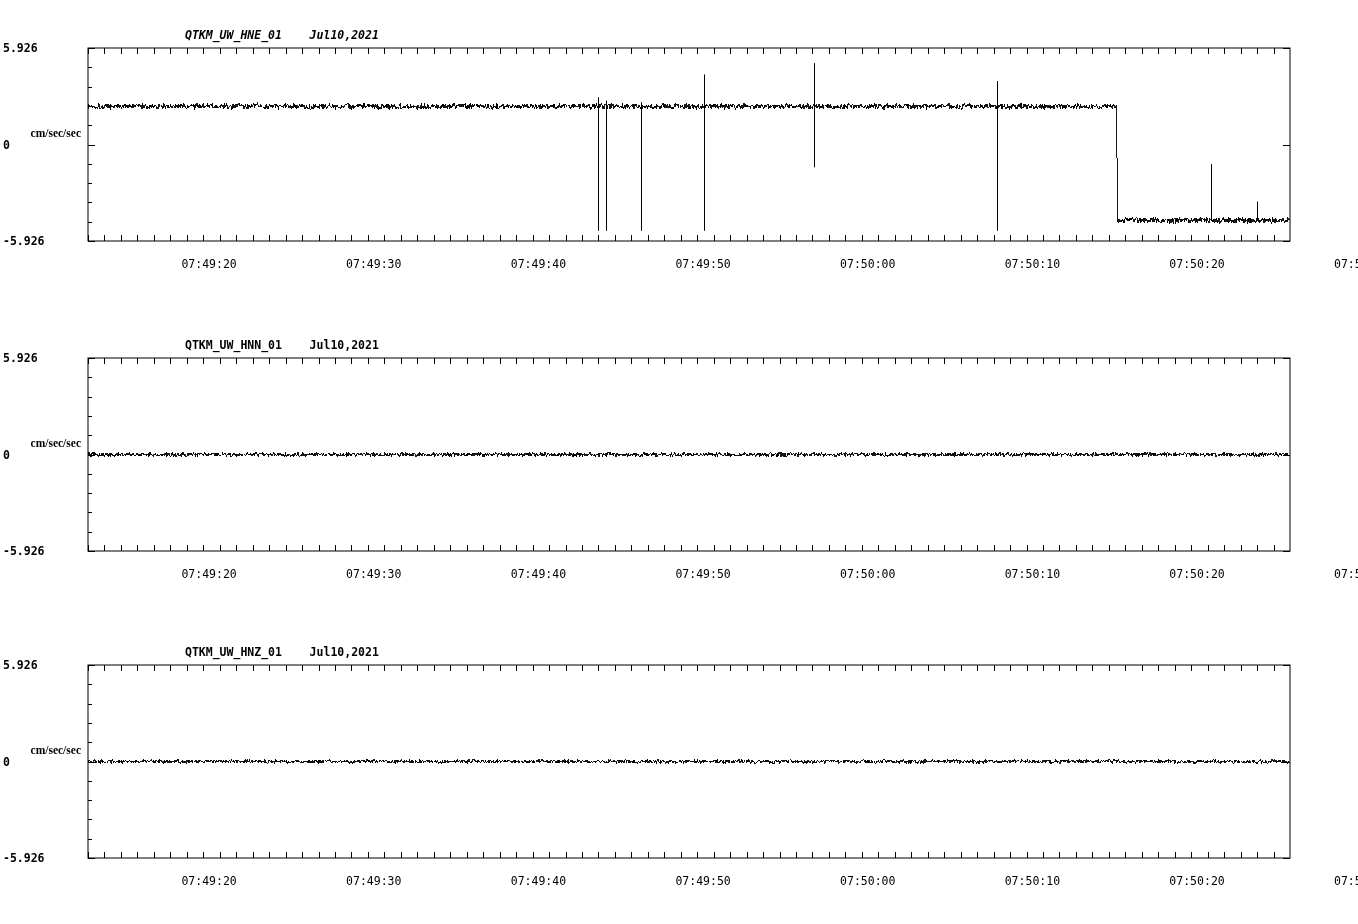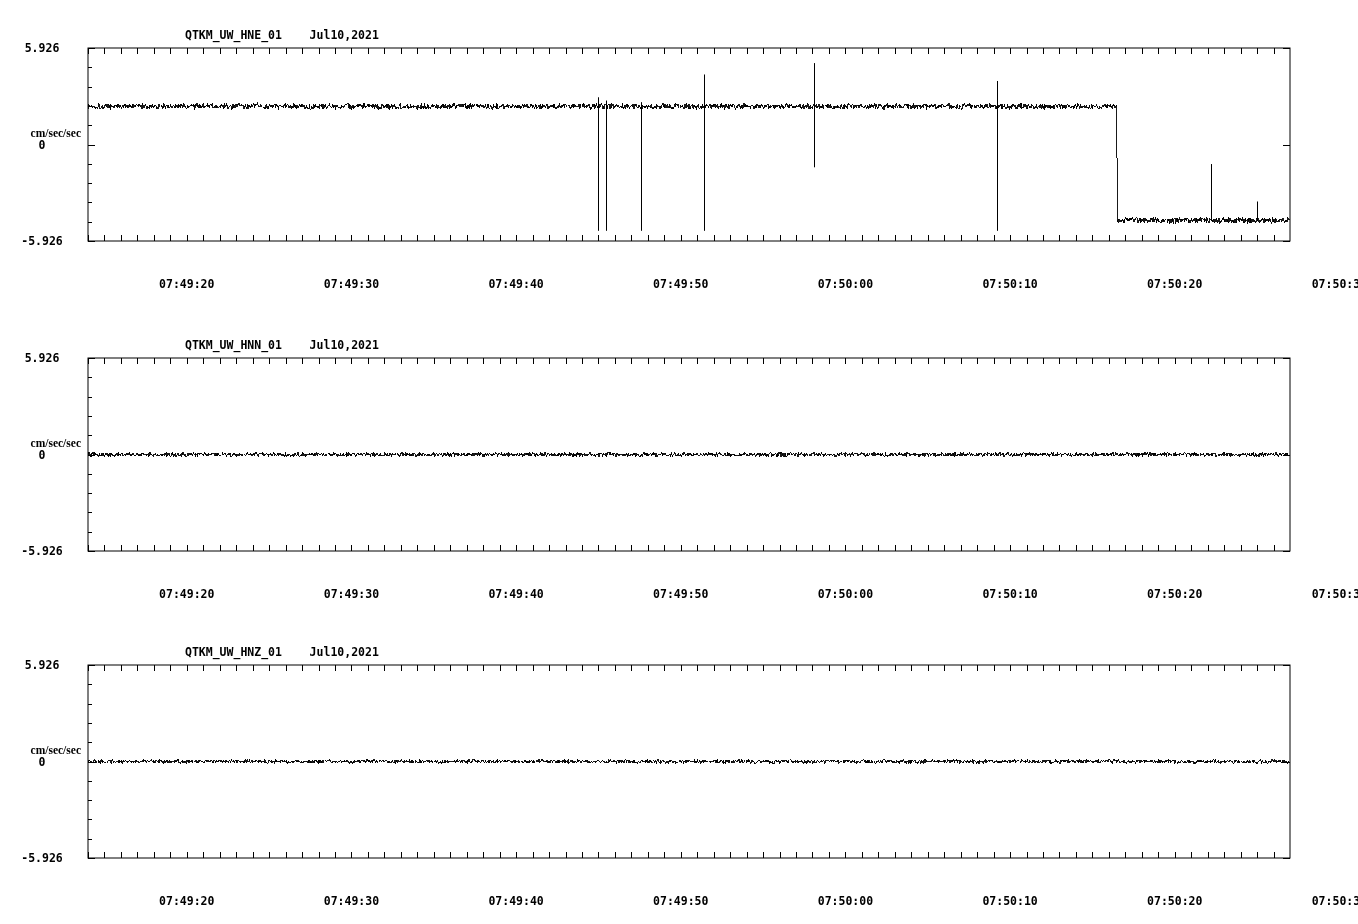--- a/index.html
+++ b/index.html
@@ -39,44 +39,43 @@
     font-weight: bold;
     white-space: pre;
     text-align: right;
   }
   .ytick-label {
     position: absolute;
     font-family: "DejaVu Sans Mono", monospace;
     font-size: 11.5px;
     font-weight: bold;
     white-space: pre;
-    text-align: center;
+    text-align: left;
   }
   .xtick-label {
     position: absolute;
     font-family: "DejaVu Sans Mono", monospace;
     font-size: 11.5px;
-    font-weight: bold;
+    font-weight: normal;
     white-space: pre;
-    text-align: center;
-    margin-top: 20px;
+    text-align: right;
   }
   svg.plot-svg {
     position: absolute;
     left: 0;
     top: 0;
     overflow: visible;
   }
 </style>
 </head>
 <body>
 
 <div id="root">
     <div class="panel" style="top: 0px; height: 924px; pointer-events: none;">
-      <div class="plot-title" style="left: 185px; top: 28px;">QTKM_UW_HNE_01    Jul10,2021</div>
+      <div class="plot-title" style="left: 185px; top: 28px; font-style: italic;">QTKM_UW_HNE_01    Jul10,2021</div>
       <div class="axis-label" style="left: 3px; top: 126.5px; width: 78px;">cm/sec/sec</div>
       <div class="ytick-label" style="left: 3px; width: 78px; top: 41px;">5.926</div>
       <div class="ytick-label" style="left: 3px; width: 78px; top: 137.5px;">0</div>
       <div class="ytick-label" style="left: 3px; width: 78px; top: 234px;">-5.926</div>
       <div class="xtick-label" style="left: 136.795px; width: 100px; top: 257px;">07:49:20</div>
       <div class="xtick-label" style="left: 301.452px; width: 100px; top: 257px;">07:49:30</div>
       <div class="xtick-label" style="left: 466.11px; width: 100px; top: 257px;">07:49:40</div>
       <div class="xtick-label" style="left: 630.767px; width: 100px; top: 257px;">07:49:50</div>
       <div class="xtick-label" style="left: 795.425px; width: 100px; top: 257px;">07:50:00</div>
       <div class="xtick-label" style="left: 960.082px; width: 100px; top: 257px;">07:50:10</div>

